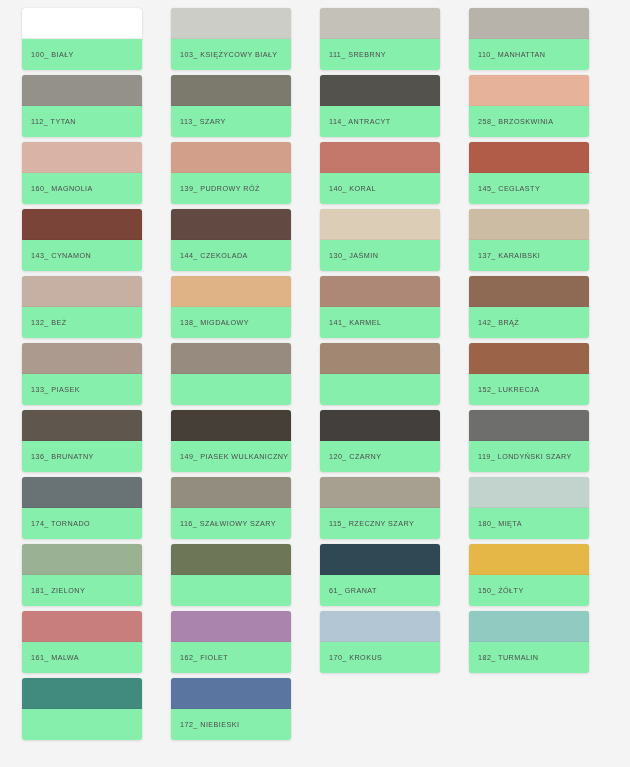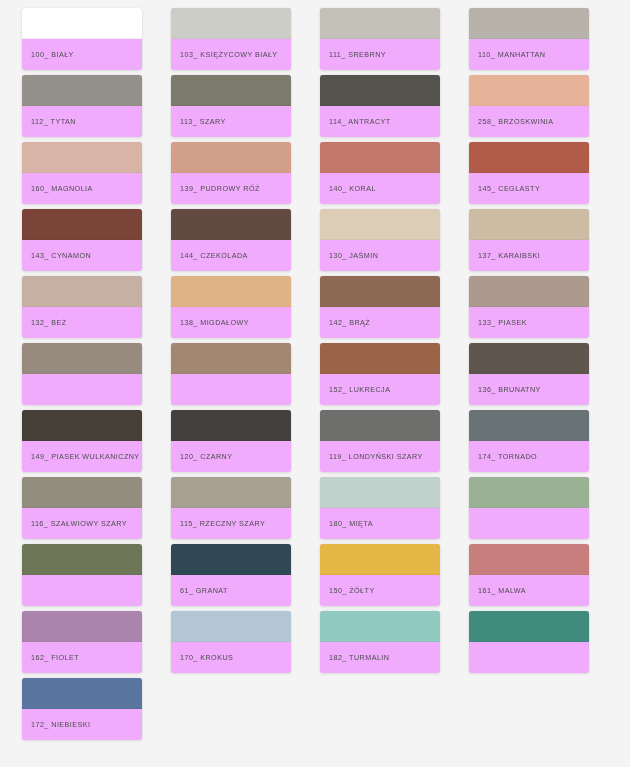--- a/index.html
+++ b/index.html
@@ -12,21 +12,21 @@
   #palette-grid {
     display: grid;
     grid-template-columns: repeat(4, 135px);
     grid-auto-rows: 62px;
     column-gap: 14px;
     row-gap: 5px;
     padding: 8px 0 0 22px;
   }
   .swatch-card {
     width: 120px; height: 62px;
-    background: #f0abfc;
+    background: #86efac;
     border-radius: 3px;
     box-shadow: 0 1px 3px rgba(0,0,0,0.10), 0 0 0 0.5px rgba(0,0,0,0.03);
     overflow: hidden;
     display: flex;
     flex-direction: column;
     cursor: pointer;
   }
   .swatch-color {
     height: 31px;
     width: 100%;
@@ -119,20 +119,24 @@
     </div>
     <div class="swatch-card">
       <div class="swatch-color" title="BEŻ" style="background: rgb(198, 176, 163);"></div>
       <div class="swatch-label">132_  BEŻ</div>
     </div>
     <div class="swatch-card">
       <div class="swatch-color" title="MIGDAŁOWY" style="background: rgb(224, 179, 135);"></div>
       <div class="swatch-label">138_  MIGDAŁOWY</div>
     </div>
     <div class="swatch-card">
+      <div class="swatch-color" title="KARMEL" style="background: rgb(173, 136, 118);"></div>
+      <div class="swatch-label">141_  KARMEL</div>
+    </div>
+    <div class="swatch-card">
       <div class="swatch-color" title="BRĄŻ" style="background: rgb(142, 106, 85);"></div>
       <div class="swatch-label">142_  BRĄŻ</div>
     </div>
     <div class="swatch-card">
       <div class="swatch-color" title="PIASEK" style="background: rgb(171, 154, 141);"></div>
       <div class="swatch-label">133_  PIASEK</div>
     </div>
     <div class="swatch-card">
       <div class="swatch-color" title="JEDWAB" style="background: rgb(151, 138, 126);"></div>
     </div>
@@ -170,20 +174,21 @@
     <div class="swatch-card">
       <div class="swatch-color" title="RZECZNY SZARY" style="background: rgb(167, 159, 144);"></div>
       <div class="swatch-label">115_  RZECZNY SZARY</div>
     </div>
     <div class="swatch-card">
       <div class="swatch-color" title="MIĘTA" style="background: rgb(194, 210, 204);"></div>
       <div class="swatch-label">180_  MIĘTA</div>
     </div>
     <div class="swatch-card">
       <div class="swatch-color" title="ZIELONY" style="background: rgb(155, 177, 147);"></div>
+      <div class="swatch-label">181_  ZIELONY</div>
     </div>
     <div class="swatch-card">
       <div class="swatch-color" title="OLIWKA" style="background: rgb(109, 118, 87);"></div>
     </div>
     <div class="swatch-card">
       <div class="swatch-color" title="GRANAT" style="background: rgb(47, 72, 84);"></div>
       <div class="swatch-label">61_  GRANAT</div>
     </div>
     <div class="swatch-card">
       <div class="swatch-color" title="ŻÓŁTY" style="background: rgb(229, 183, 71);"></div>

